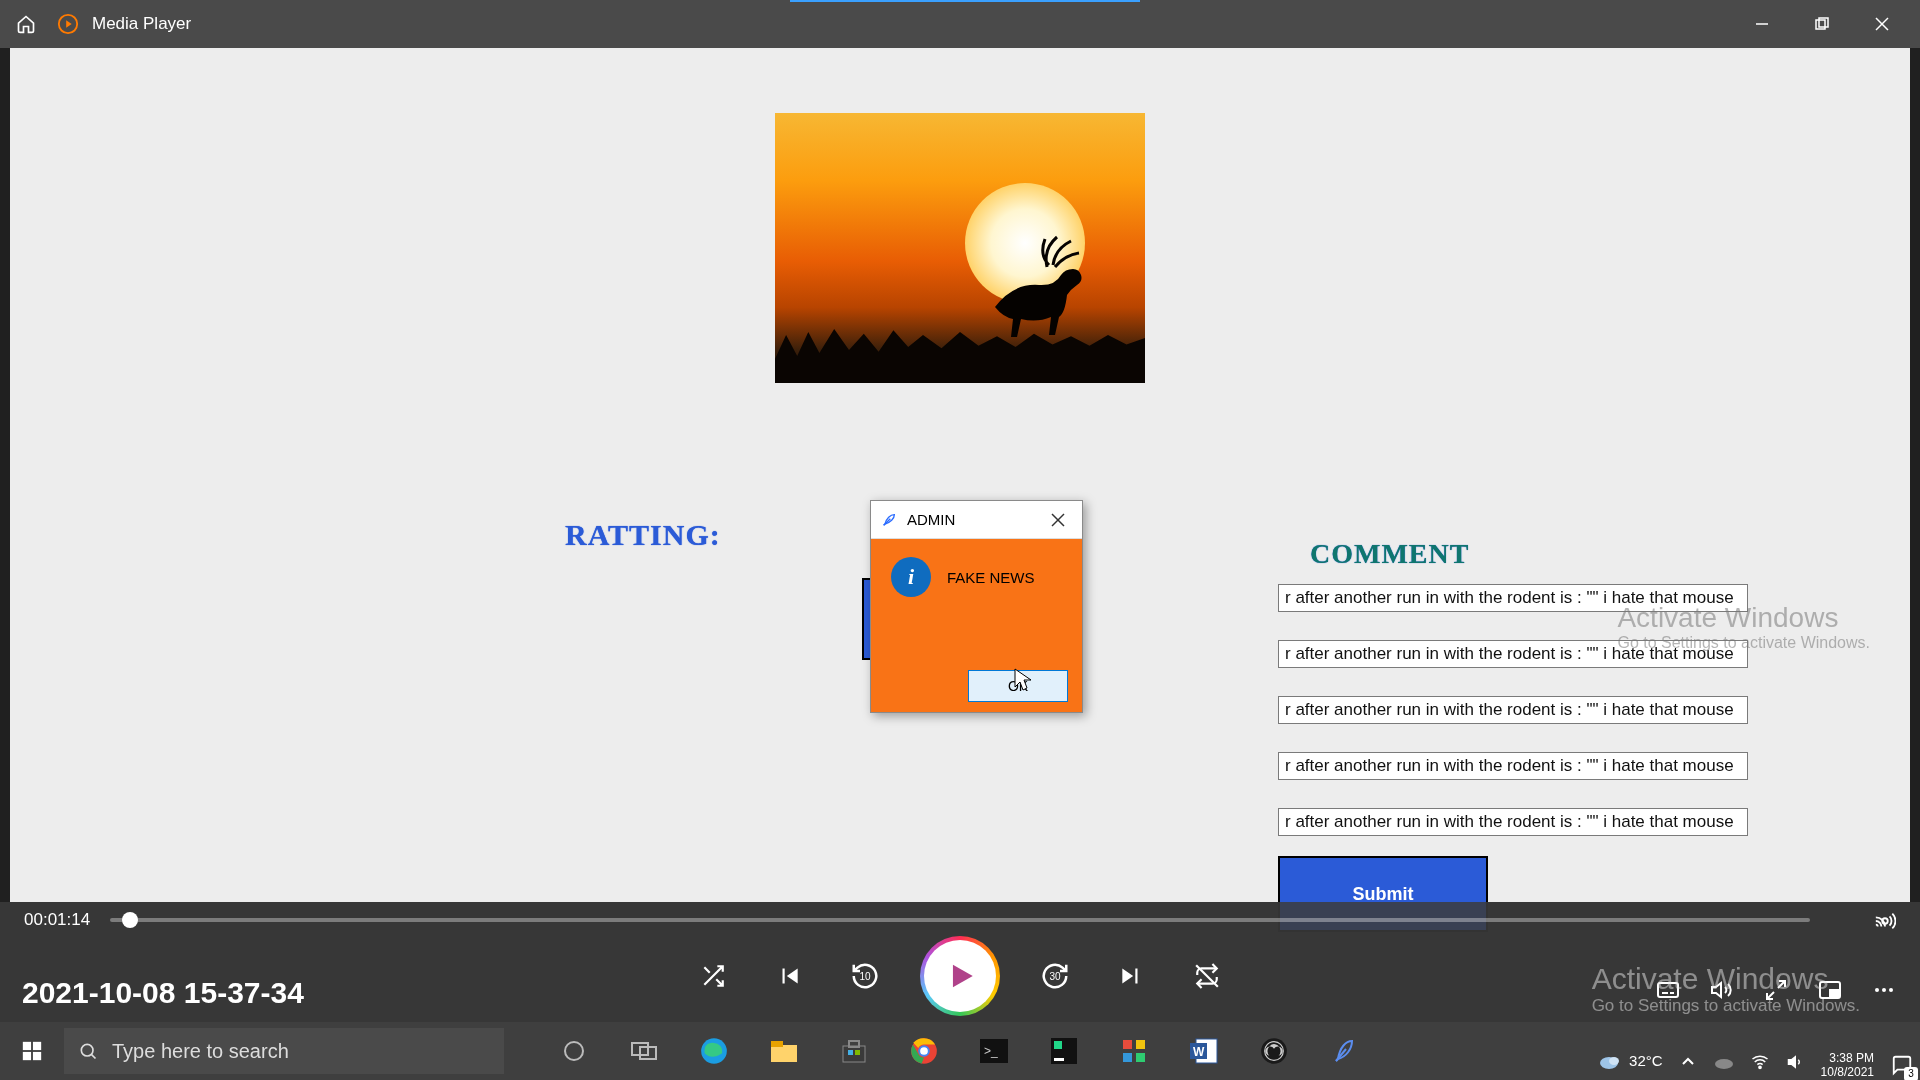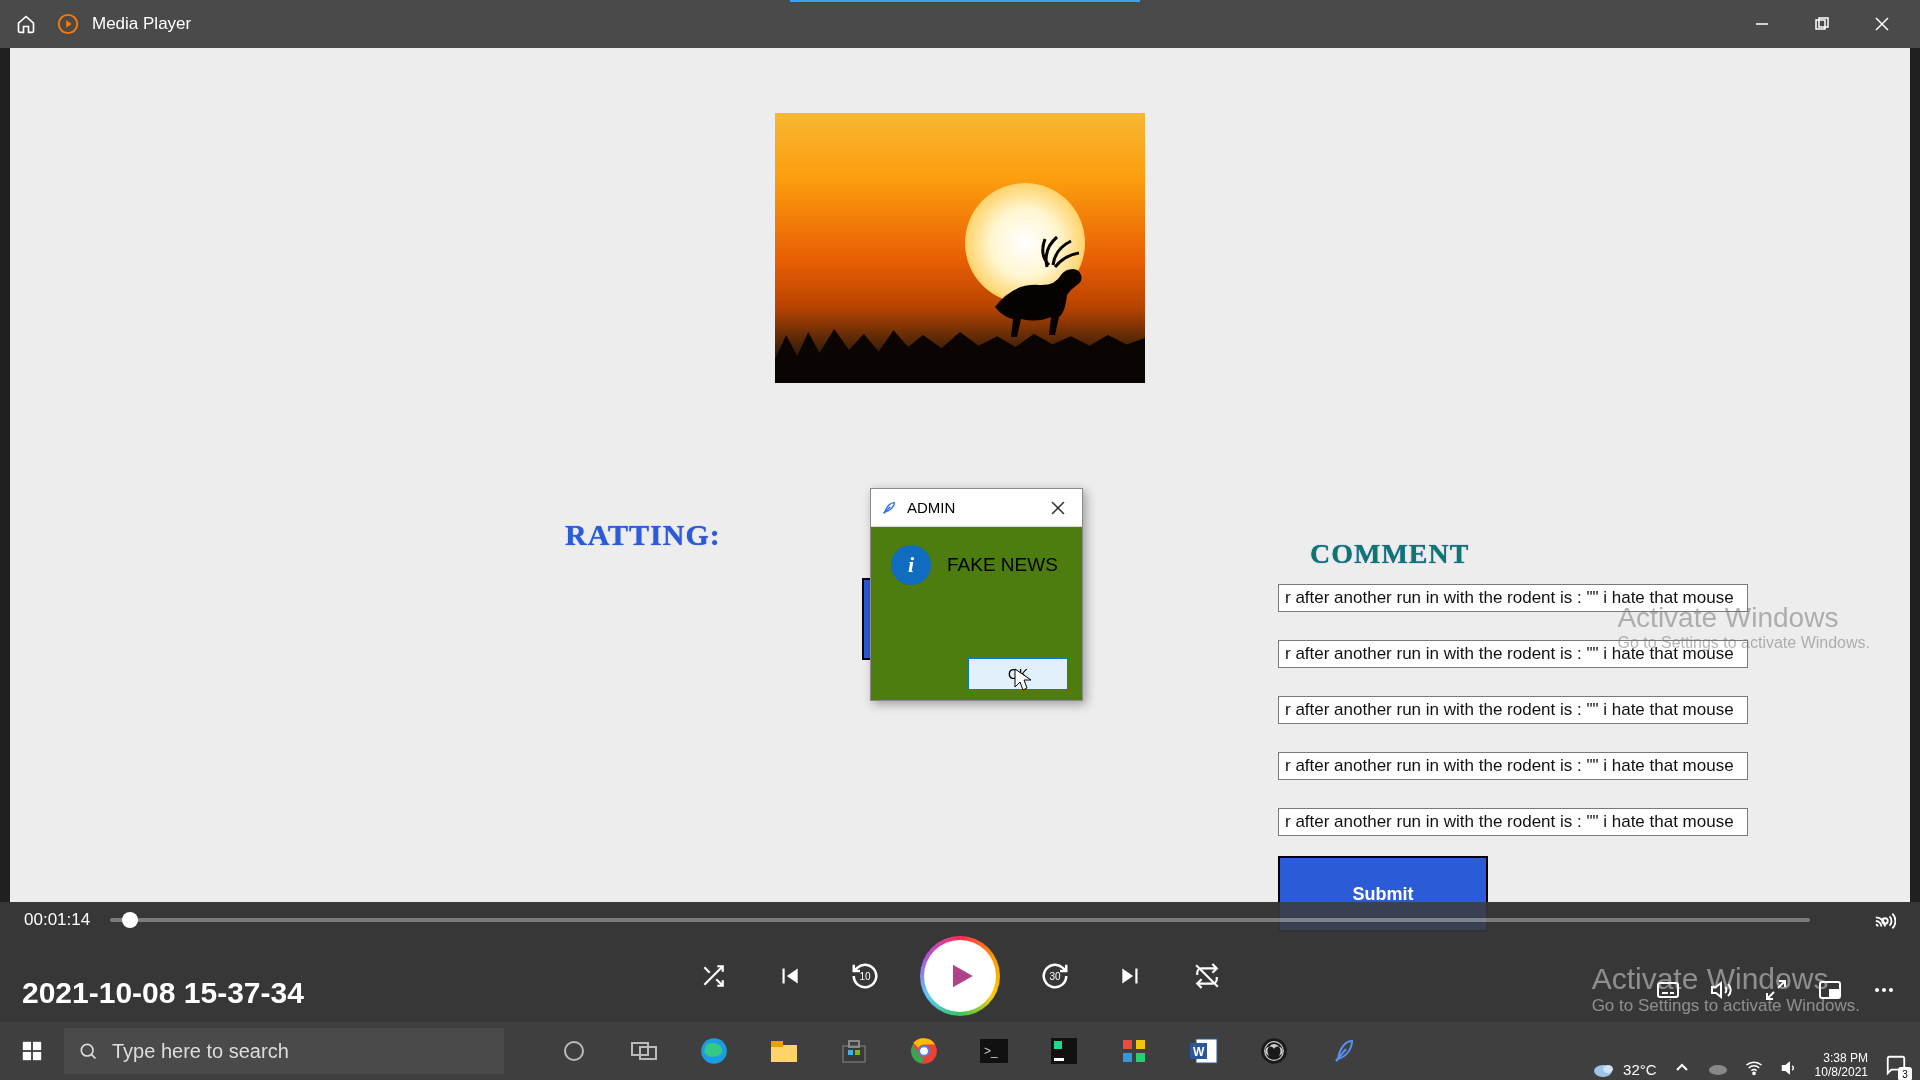--- a/index.html
+++ b/index.html
@@ -91,43 +91,43 @@
 
 .activate-1 {
   position: absolute; right: 40px; bottom: 250px; text-align: left;
   color: rgba(120,120,120,.55);
 }
 .activate-1 .big { font-size: 28px; }
 .activate-1 .small { font-size: 16px; }
 
 
 .msgbox {
-  position: absolute; left: 860px; top: 440px; width: 213px; height: 213px;
-  background: #4d7c0f; border: 1px solid #8a8a8a;
+  position: absolute; left: 860px; top: 452px; width: 213px; height: 213px;
+  background: #f97316; border: 1px solid #8a8a8a;
   box-shadow: 3px 3px 10px rgba(0,0,0,.35);
 }
 .msgbox .mb-title {
   height: 38px; display: flex; align-items: center; padding: 0 10px;
   border-bottom: 1px solid #ddd; background: #fff;
 }
 .msgbox .feather { width: 16px; height: 16px; margin-right: 10px; color: #2b6cff; }
 .msgbox .mb-title-text { font-size: 15px; color: #000; }
 .msgbox .mb-close {
   margin-left: auto; width: 28px; height: 28px; display: flex;
   align-items: center; justify-content: center; font-size: 18px; color: #333;
 }
 .msgbox .mb-body {
   display: flex; align-items: center; gap: 16px; padding: 18px 18px 8px 20px;
 }
 .msgbox .info-icon {
   width: 40px; height: 40px; border-radius: 50%; background: #0f6cbf;
   color: #fff; display: flex; align-items: center; justify-content: center;
   font-family: Georgia, serif; font-size: 22px; font-style: italic; font-weight: bold;
 }
-.msgbox .mb-msg { font-size: 19px; color: #000; }
+.msgbox .mb-msg { font-size: 15px; color: #000; }
 .msgbox .mb-footer {
   position: absolute; bottom: 10px; right: 14px;
 }
 .msgbox .ok-btn {
   width: 100px; height: 32px; background: #e1f0fb;
   border: 1px solid #0078d7; font-size: 14px; color: #000;
   display: flex; align-items: center; justify-content: center;
 }
 .cursor {
   position: absolute; left: 1004px; top: 620px; width: 18px; height: 24px;
@@ -199,21 +199,21 @@
 .taskbar .search {
   width: 440px; height: 46px; background: #4a4a4a; display: flex; align-items: center;
   padding: 0 14px; gap: 14px; color: #ddd; font-size: 20px;
 }
 .taskbar .tb-apps { display: flex; align-items: center; margin-left: 40px; gap: 10px; }
 .taskbar .tb-app {
   width: 60px; height: 50px; display: flex; align-items: center; justify-content: center;
   border-radius: 4px;
 }
 .taskbar .tray {
-  margin-left: auto; display: flex; align-items: flex-end; gap: 14px; padding-right: 10px;
+  margin-left: auto; display: flex; align-items: flex-start; gap: 14px; padding-right: 4px;
   color: #fff; font-size: 15px; margin-top: 28px;
 }
 .taskbar .tray .weather { display: flex; align-items: center; gap: 8px; }
 .taskbar .tray .clock { text-align: right; line-height: 1.2; font-size: 12px; }
 .taskbar .tray .tray-icon { width: 22px; height: 22px; display:flex; align-items:center; justify-content:center; }
 .taskbar .tray .notif {
   width: 28px; height: 28px; display:flex; align-items:center; justify-content:center;
   position: relative;
 }
 .taskbar .tray .notif .badge {

